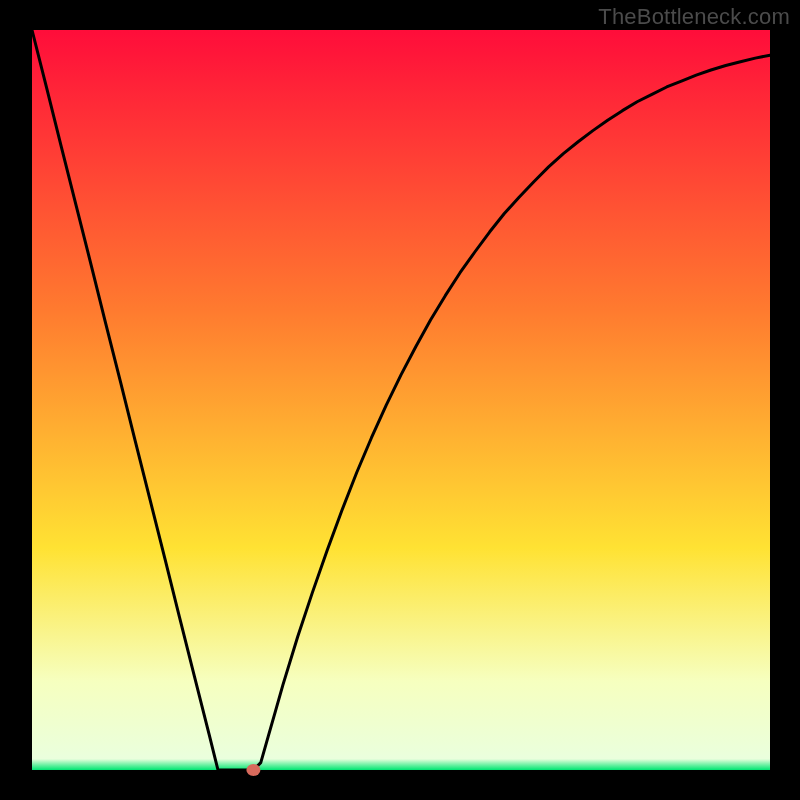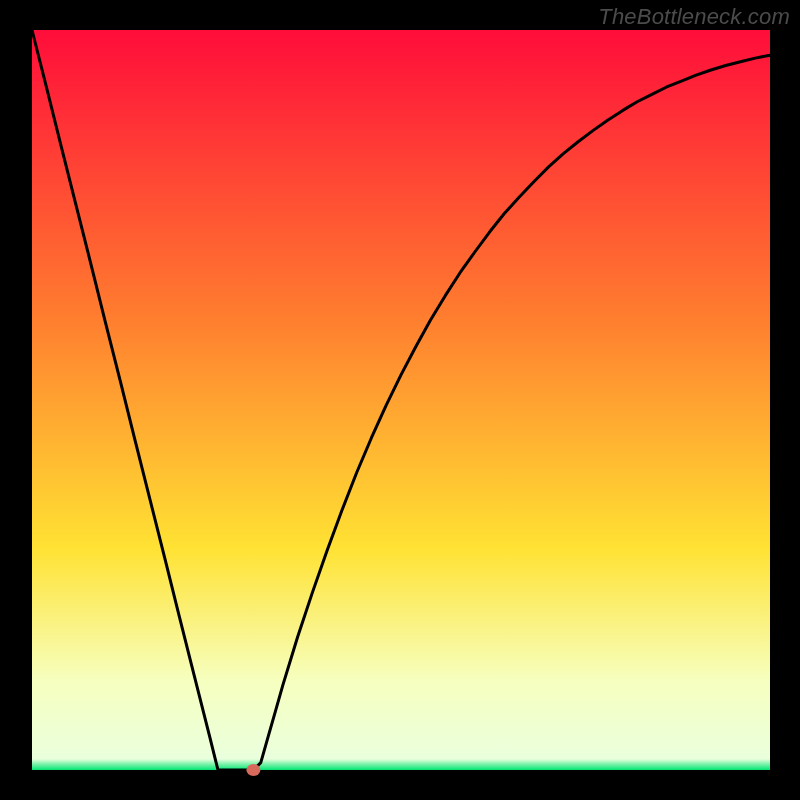--- a/index.html
+++ b/index.html
@@ -19,21 +19,20 @@
   }
   .watermark {
     position: absolute;
     top: 4px;
     right: 10px;
     color: #4b4b4b;
     font-size: 22px;
     font-weight: 500;
     letter-spacing: 0.2px;
     user-select: none;
-    font-style: italic;
   }
 </style>
 </head>
 <body>
 
 <div class="frame">
   <div class="watermark">TheBottleneck.com</div>
 
   <svg id="chart-svg" width="800" height="800" viewBox="0 0 800 800">
     <defs>

